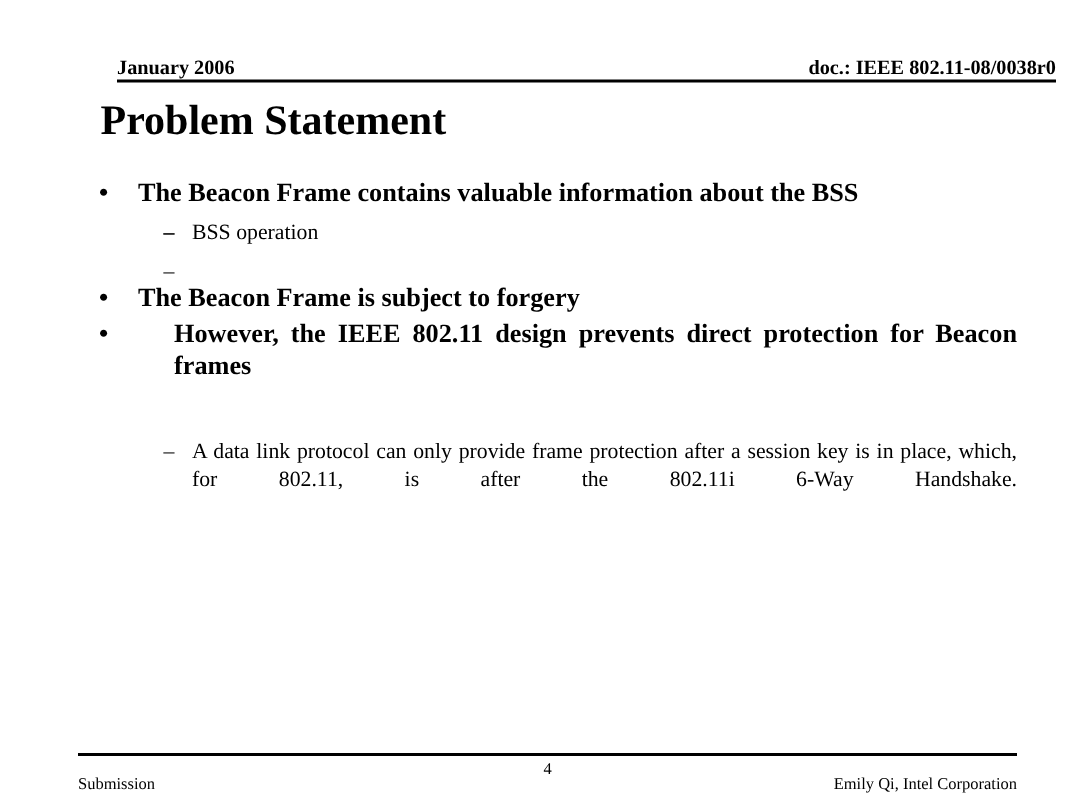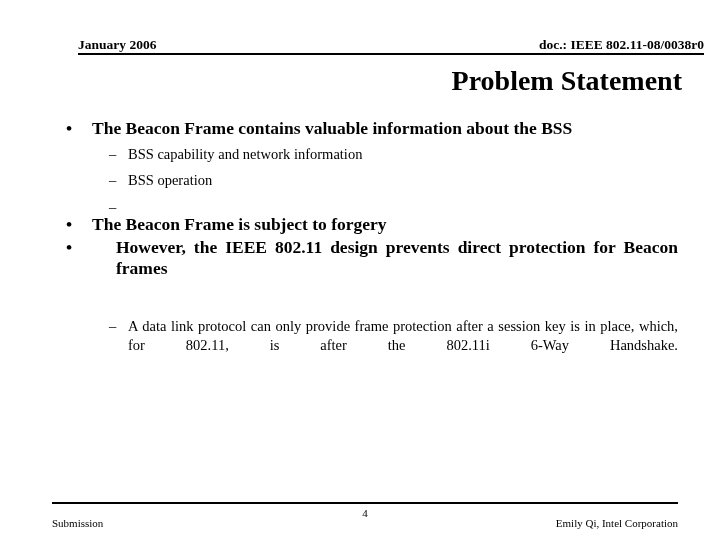--- a/index.html
+++ b/index.html
@@ -39,24 +39,24 @@
   .header-right {
     font-size: 13.5px;
     font-weight: bold;
     line-height: 1.05;
     white-space: nowrap;
   }
 
   
   .slide-title {
     position: absolute;
-    left: 56px;
+    left: 67px;
     top: 66px;
     width: 626px;
-    text-align: right;
+    text-align: left;
     font-size: 28px;
     font-weight: bold;
     line-height: 1.1;
     letter-spacing: 0px;
   }
 
   
   .slide-body {
     position: absolute;
     left: 52px;
@@ -162,21 +162,20 @@
   <div class="slide-body">
 
     <div class="bullet-l1">
       <span class="marker">•</span>
       <span class="text">The Beacon Frame contains valuable information about the BSS</span>
     </div>
 
     <div class="sub-list">
       <div class="bullet-l2">
         <span class="marker">–</span>
-        <span class="text">BSS capability and network information</span>
       </div>
       <div class="bullet-l2">
         <span class="marker">–</span>
         <span class="text">BSS operation</span>
       </div>
       <div class="bullet-l2">
         <span class="marker">–</span>
       </div>
     </div>
 

